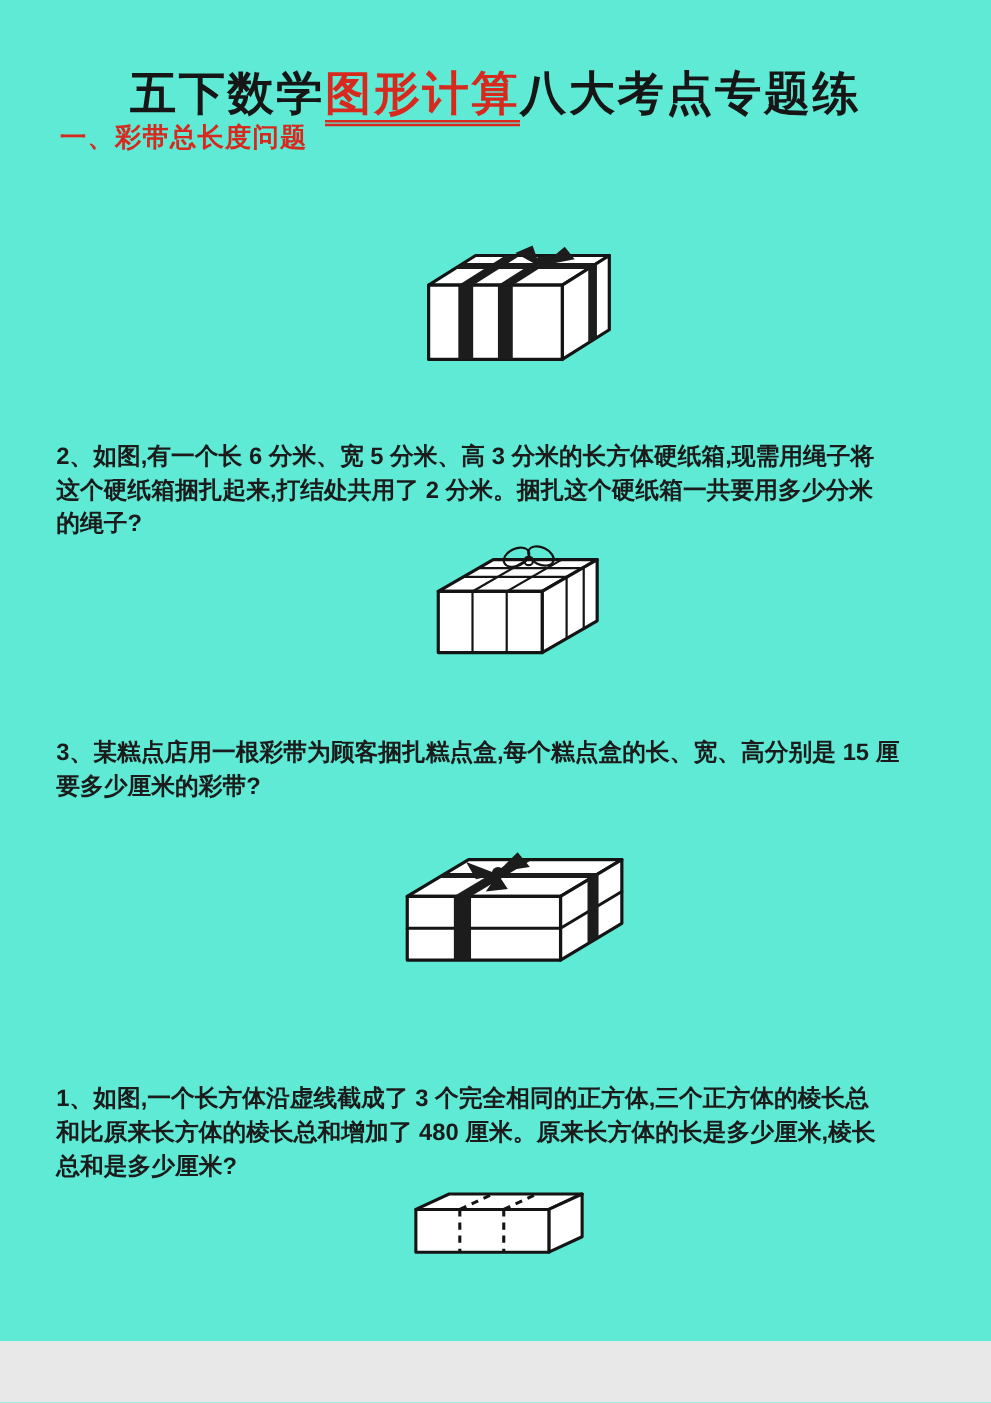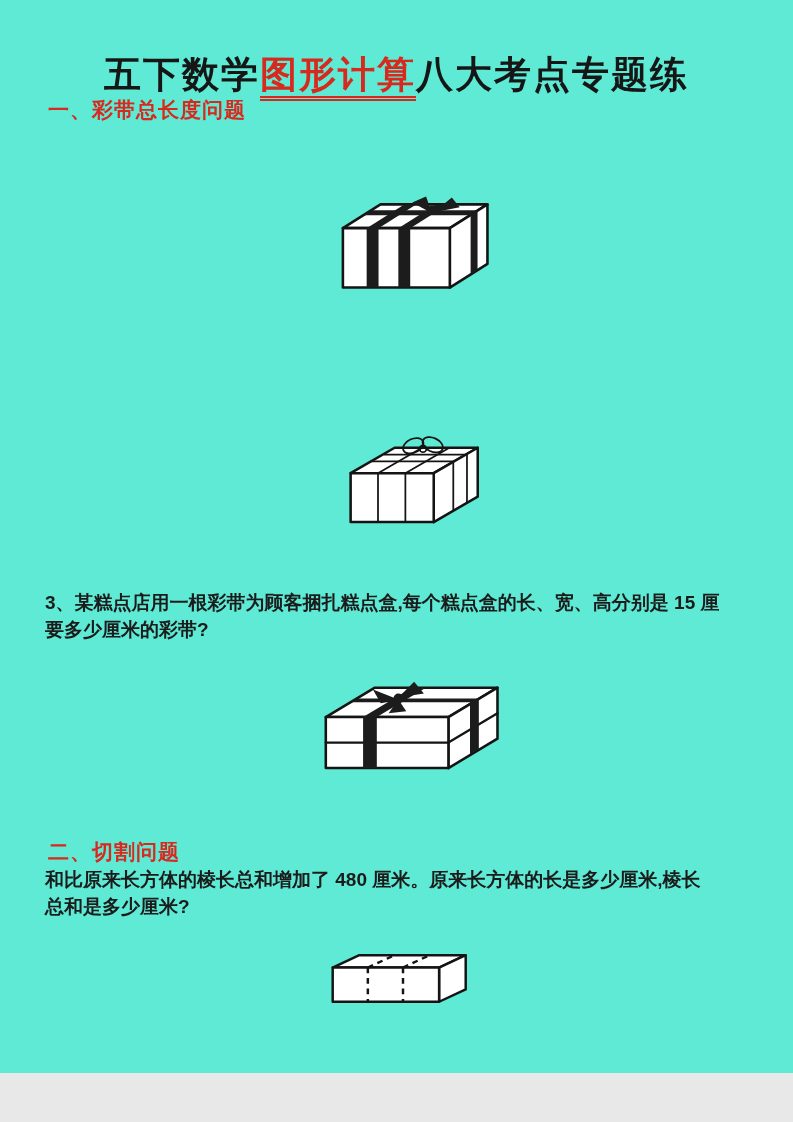--- a/index.html
+++ b/index.html
@@ -79,20 +79,25 @@
       <polygon class="rib" points="139,19 146,14 146,74 139,79"></polygon>
 
       <g>
         <polygon class="rib" points="100,17 80,6 94,0"></polygon>
         <polygon class="rib" points="102,16 120,1 128,11"></polygon>
         <circle class="rib" cx="100" cy="13" r="4"></circle>
       </g>
     </svg>
   </div>
 
+  <div class="q" style="top:352px;">
+    <div class="qline">2、如图,有一个长 6 分米、宽 5 分米、高 3 分米的长方体硬纸箱,现需用绳子将</div>
+    <div class="qline">这个硬纸箱捆扎起来,打结处共用了 2 分米。捆扎这个硬纸箱一共要用多少分米</div>
+    <div class="qline">的绳子?</div>
+  </div>
 
   <div class="fig" style="left:338px;top:436px;">
     <svg width="168" height="88" viewBox="0 0 170 90">
       <polygon class="face" points="12,38 97,38 142,12 57,12"></polygon>
       <polygon class="face" points="97,38 142,12 142,62 97,88"></polygon>
       <polygon class="face" points="12,38 97,38 97,88 12,88"></polygon>
 
       <line class="thin" x1="40" y1="38" x2="40" y2="88"></line>
       <line class="thin" x1="68" y1="38" x2="68" y2="88"></line>
 
@@ -134,23 +139,23 @@
 
       <g>
         <polygon class="rib" points="84,30 58,20 66,34"></polygon>
         <polygon class="rib" points="84,28 100,12 110,24"></polygon>
         <polygon class="rib" points="84,30 74,44 92,42"></polygon>
         <circle class="rib" cx="84" cy="29" r="5"></circle>
       </g>
     </svg>
   </div>
 
-  <div class="sec-heading" style="top:838px;">二、切割问题</div>
 
   <div class="q" style="top:866px;">
+    <div class="qline">1、如图,一个长方体沿虚线截成了 3 个完全相同的正方体,三个正方体的棱长总</div>
     <div class="qline">和比原来长方体的棱长总和增加了 480 厘米。原来长方体的长是多少厘米,棱长</div>
     <div class="qline">总和是多少厘米?</div>
   </div>
 
   <div class="fig" style="left:327px;top:948px;">
     <svg width="152" height="60" viewBox="0 0 160 62">
       <polygon class="face" points="6,20 118,20 146,7 34,7"></polygon>
       <polygon class="face" points="118,20 146,7 146,43 118,56"></polygon>
       <polygon class="face" points="6,20 118,20 118,56 6,56"></polygon>
 

